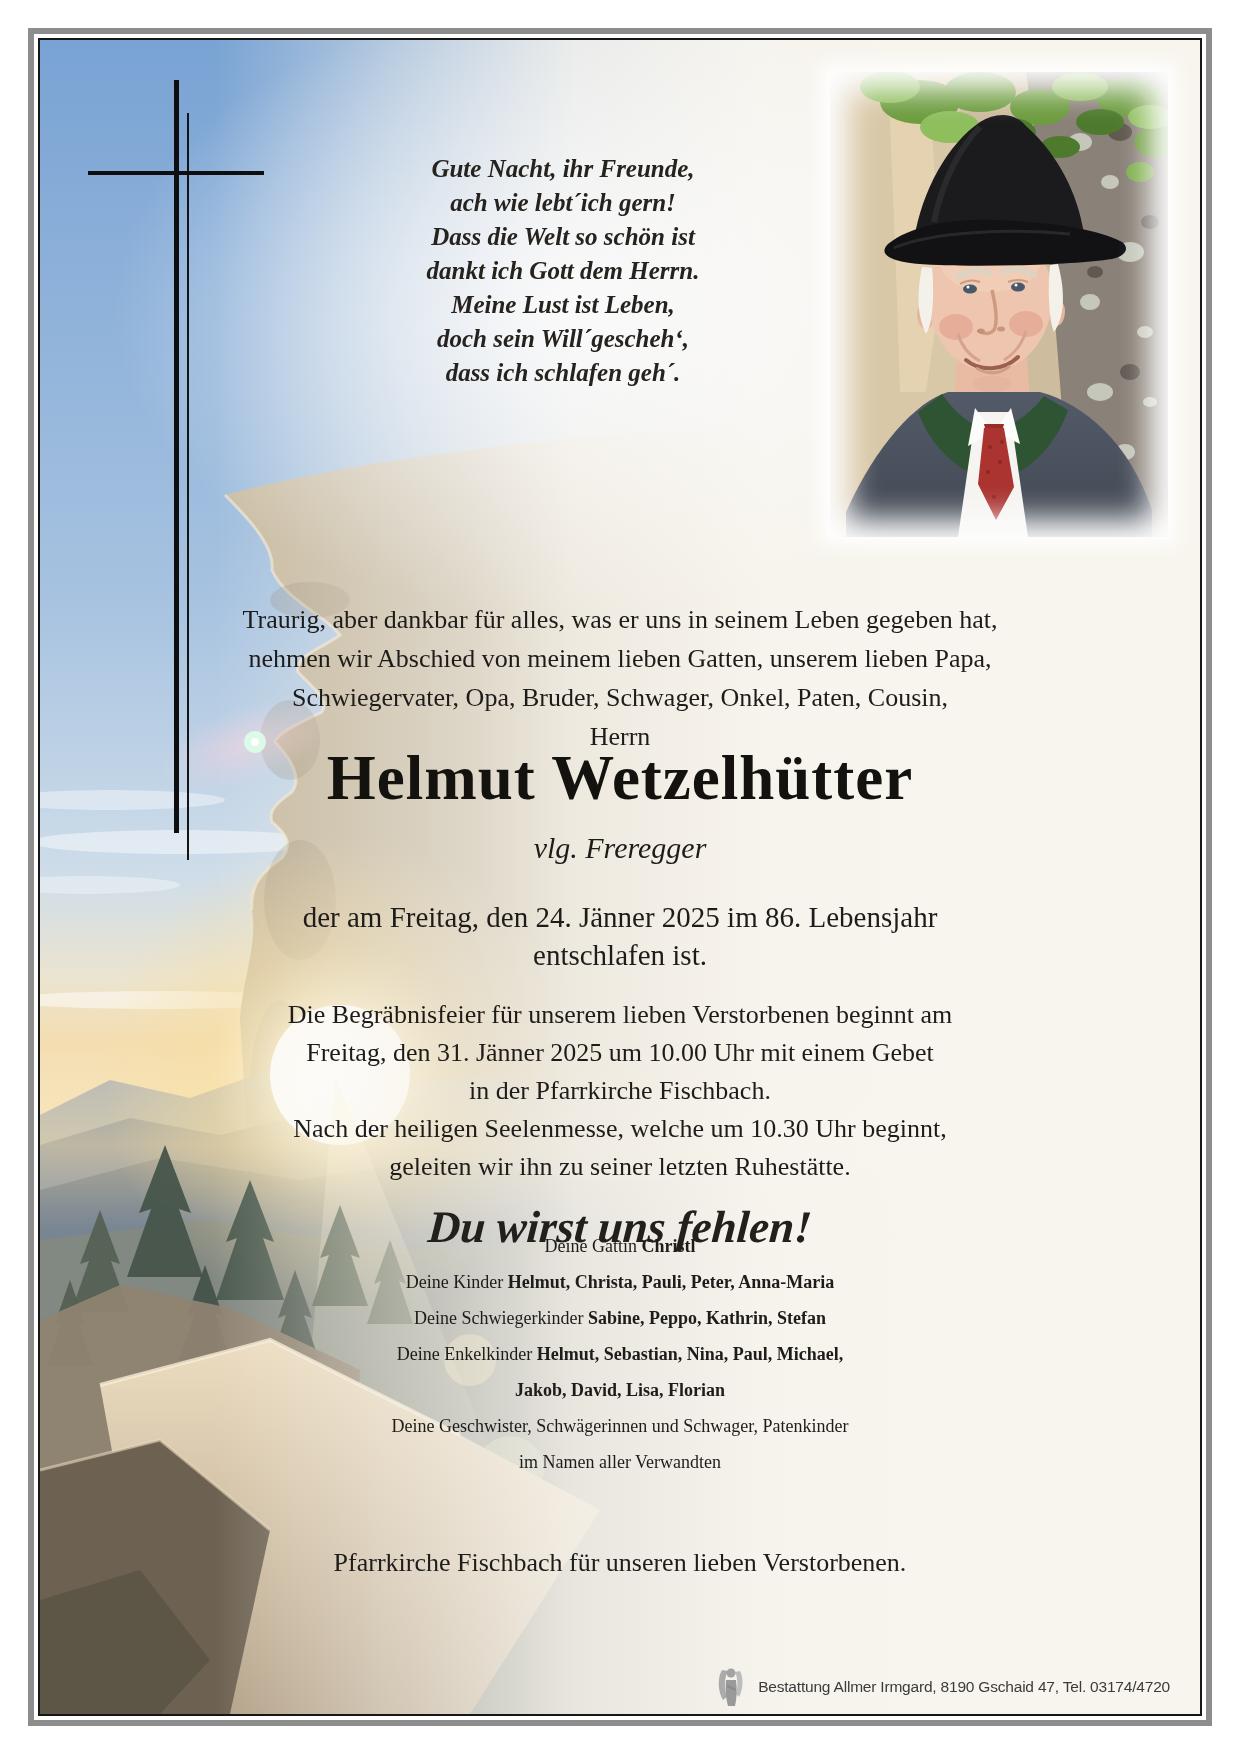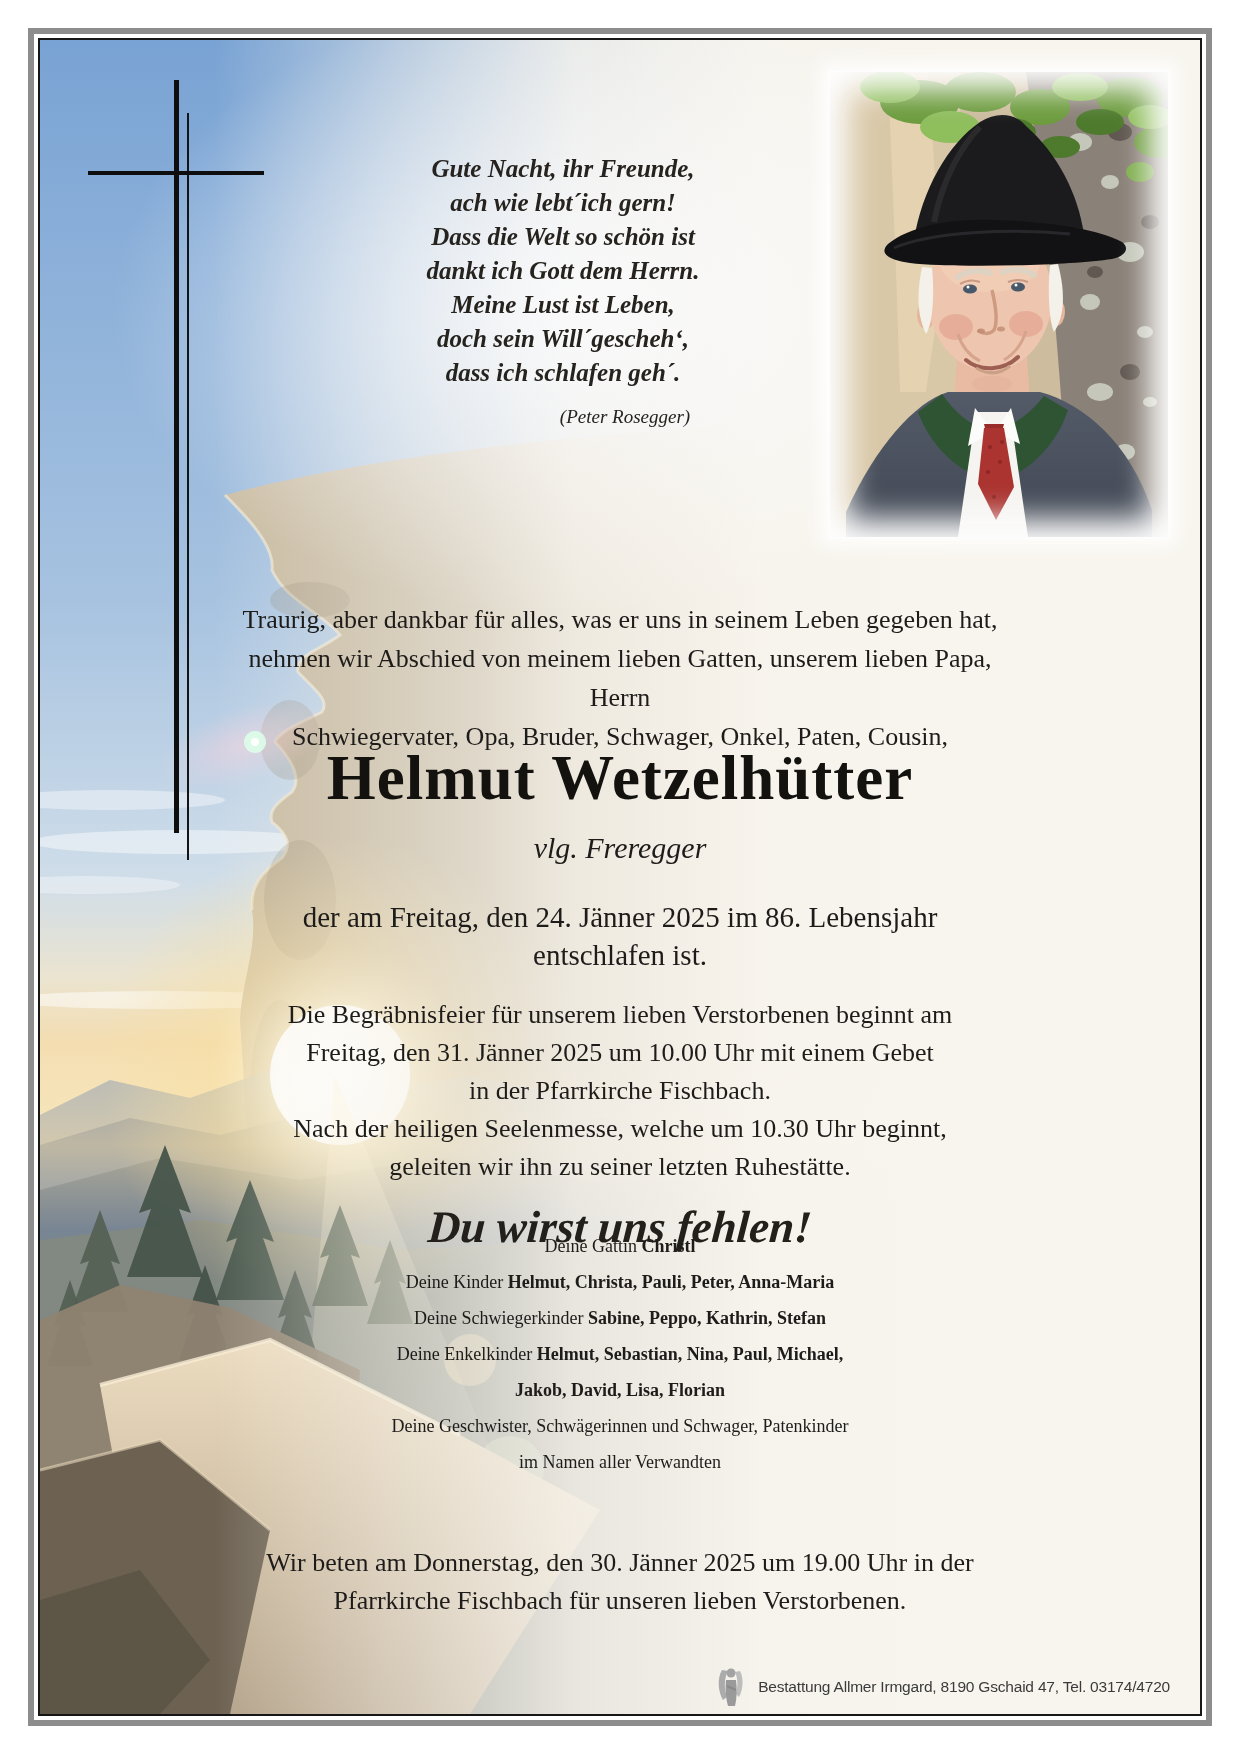--- a/index.html
+++ b/index.html
@@ -273,28 +273,27 @@
         </figure>
 
         <div class="quote">
           <div>Gute Nacht, ihr Freunde,</div>
           <div>ach wie lebt´ich gern!</div>
           <div>Dass die Welt so schön ist</div>
           <div>dankt ich Gott dem Herrn.</div>
           <div>Meine Lust ist Leben,</div>
           <div>doch sein Will´gescheh‘,</div>
           <div>dass ich schlafen geh´.</div>
-          <div class="q-attr">(Peter Rosegger)</div>
         </div>
 
         <div class="tb intro">
           <div>Traurig, aber dankbar für alles, was er uns in seinem Leben gegeben hat,</div>
           <div>nehmen wir Abschied von meinem lieben Gatten, unserem lieben Papa,</div>
+          <div>Schwiegervater, Opa, Bruder, Schwager, Onkel, Paten, Cousin,</div>
           <div>Herrn</div>
-          <div>Schwiegervater, Opa, Bruder, Schwager, Onkel, Paten, Cousin,</div>
         </div>
 
         <h1 class="tb name">Helmut Wetzelhütter</h1>
         <div class="tb vulgo">vlg. Freregger</div>
 
         <div class="tb death">
           <div>der am Freitag, den 24. Jänner 2025 im 86. Lebensjahr</div>
           <div>entschlafen ist.</div>
         </div>
 
@@ -312,21 +311,20 @@
           <div><span>Deine Gattin</span> <span class="b">Christl</span></div>
           <div><span>Deine Kinder</span> <span class="b">Helmut, Christa, Pauli, Peter, Anna-Maria</span></div>
           <div><span>Deine Schwiegerkinder</span> <span class="b">Sabine, Peppo, Kathrin, Stefan</span></div>
           <div><span>Deine Enkelkinder</span> <span class="b">Helmut, Sebastian, Nina, Paul, Michael,</span></div>
           <div><span></span> <span class="b">Jakob, David, Lisa, Florian</span></div>
           <div><span>Deine Geschwister, Schwägerinnen und Schwager, Patenkinder</span> <span class="b"></span></div>
           <div><span>im Namen aller Verwandten</span> <span class="b"></span></div>
         </div>
 
         <div class="tb prayer">
-          <div>Wir beten am Donnerstag, den 30. Jänner 2025 um 19.00 Uhr in der</div>
           <div>Pfarrkirche Fischbach für unseren lieben Verstorbenen.</div>
         </div>
 
         <footer class="footer">
           <svg class="angel" viewBox="0 0 30 42" aria-hidden="true">
             <path d="M6,4 C1,12 2,26 7,34 L11,31 C8,23 8,12 12,5 Z" fill="#ababab"></path>
             <path d="M24,5 C28,12 27,24 23,31 L20,28 C22,21 22,12 19,6 Z" fill="#bdbdbd"></path>
             <circle cx="15" cy="7" r="4.5" fill="#a3a3a3"></circle>
             <path d="M10,14 C9,24 10,33 12,40 L19,40 C21,32 21,22 20,14 Z" fill="#9a9a9a"></path>
             <path d="M11,20 L20,24" stroke="#8a8a8a" stroke-width="2"></path>

